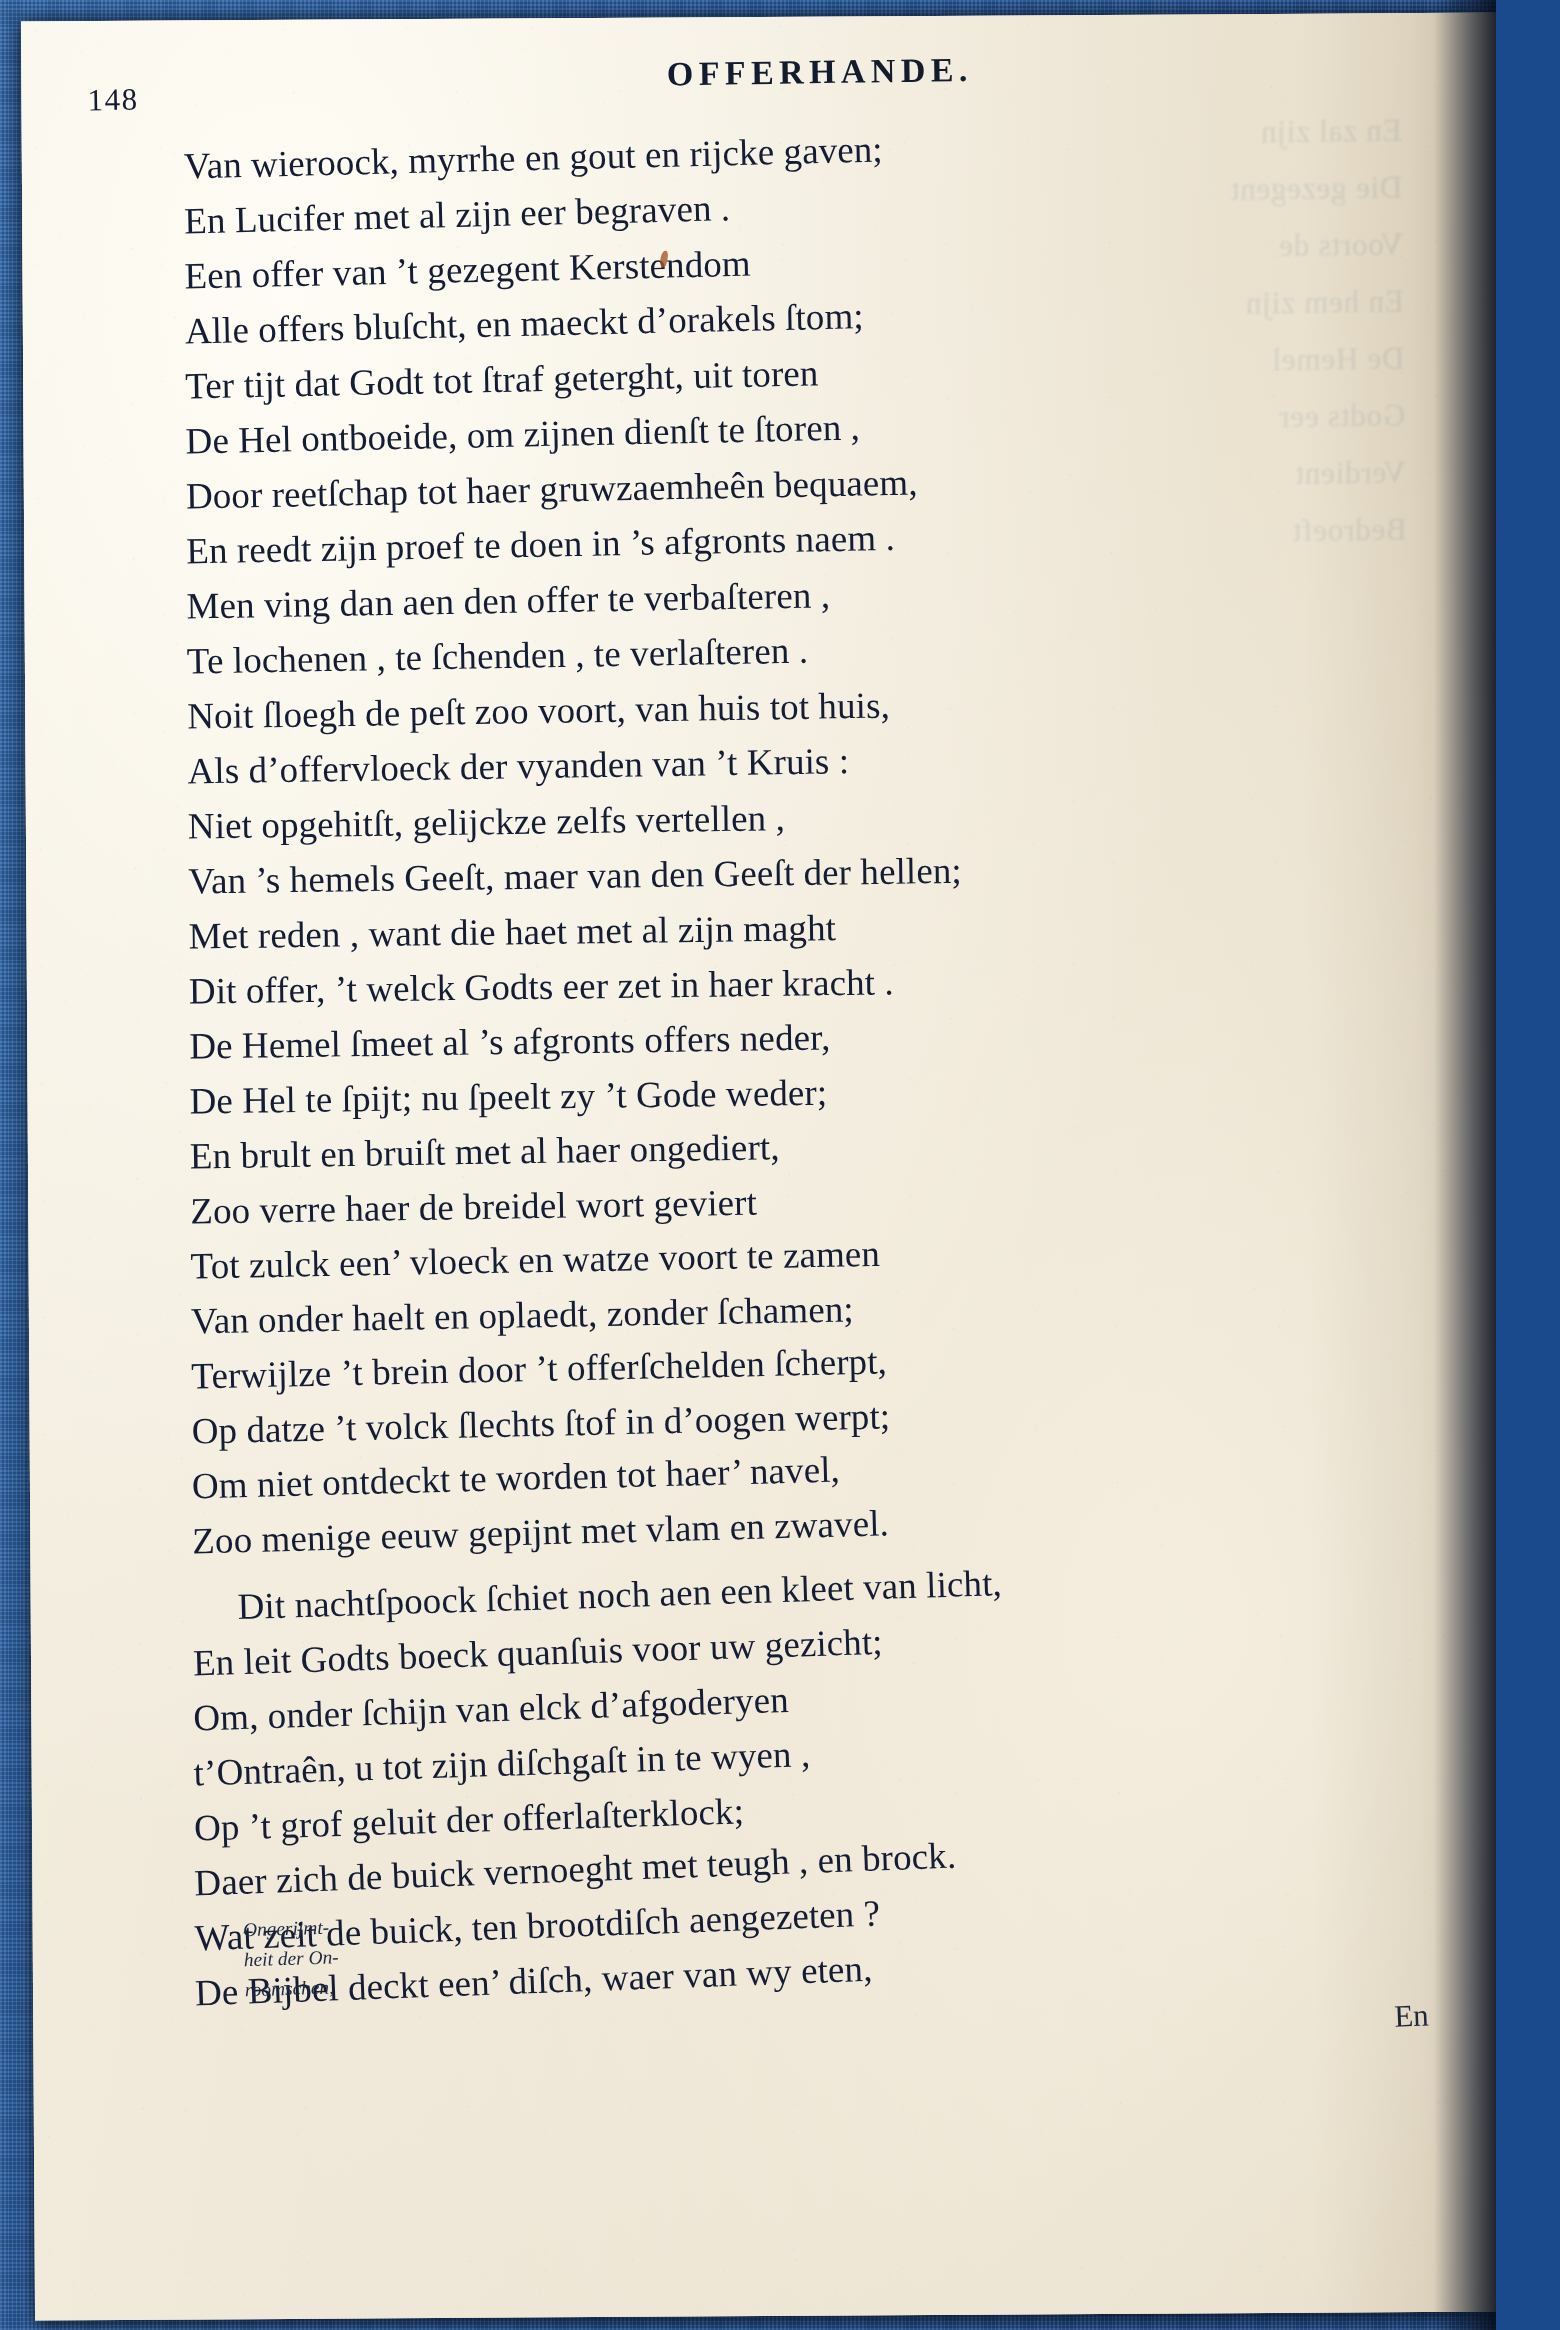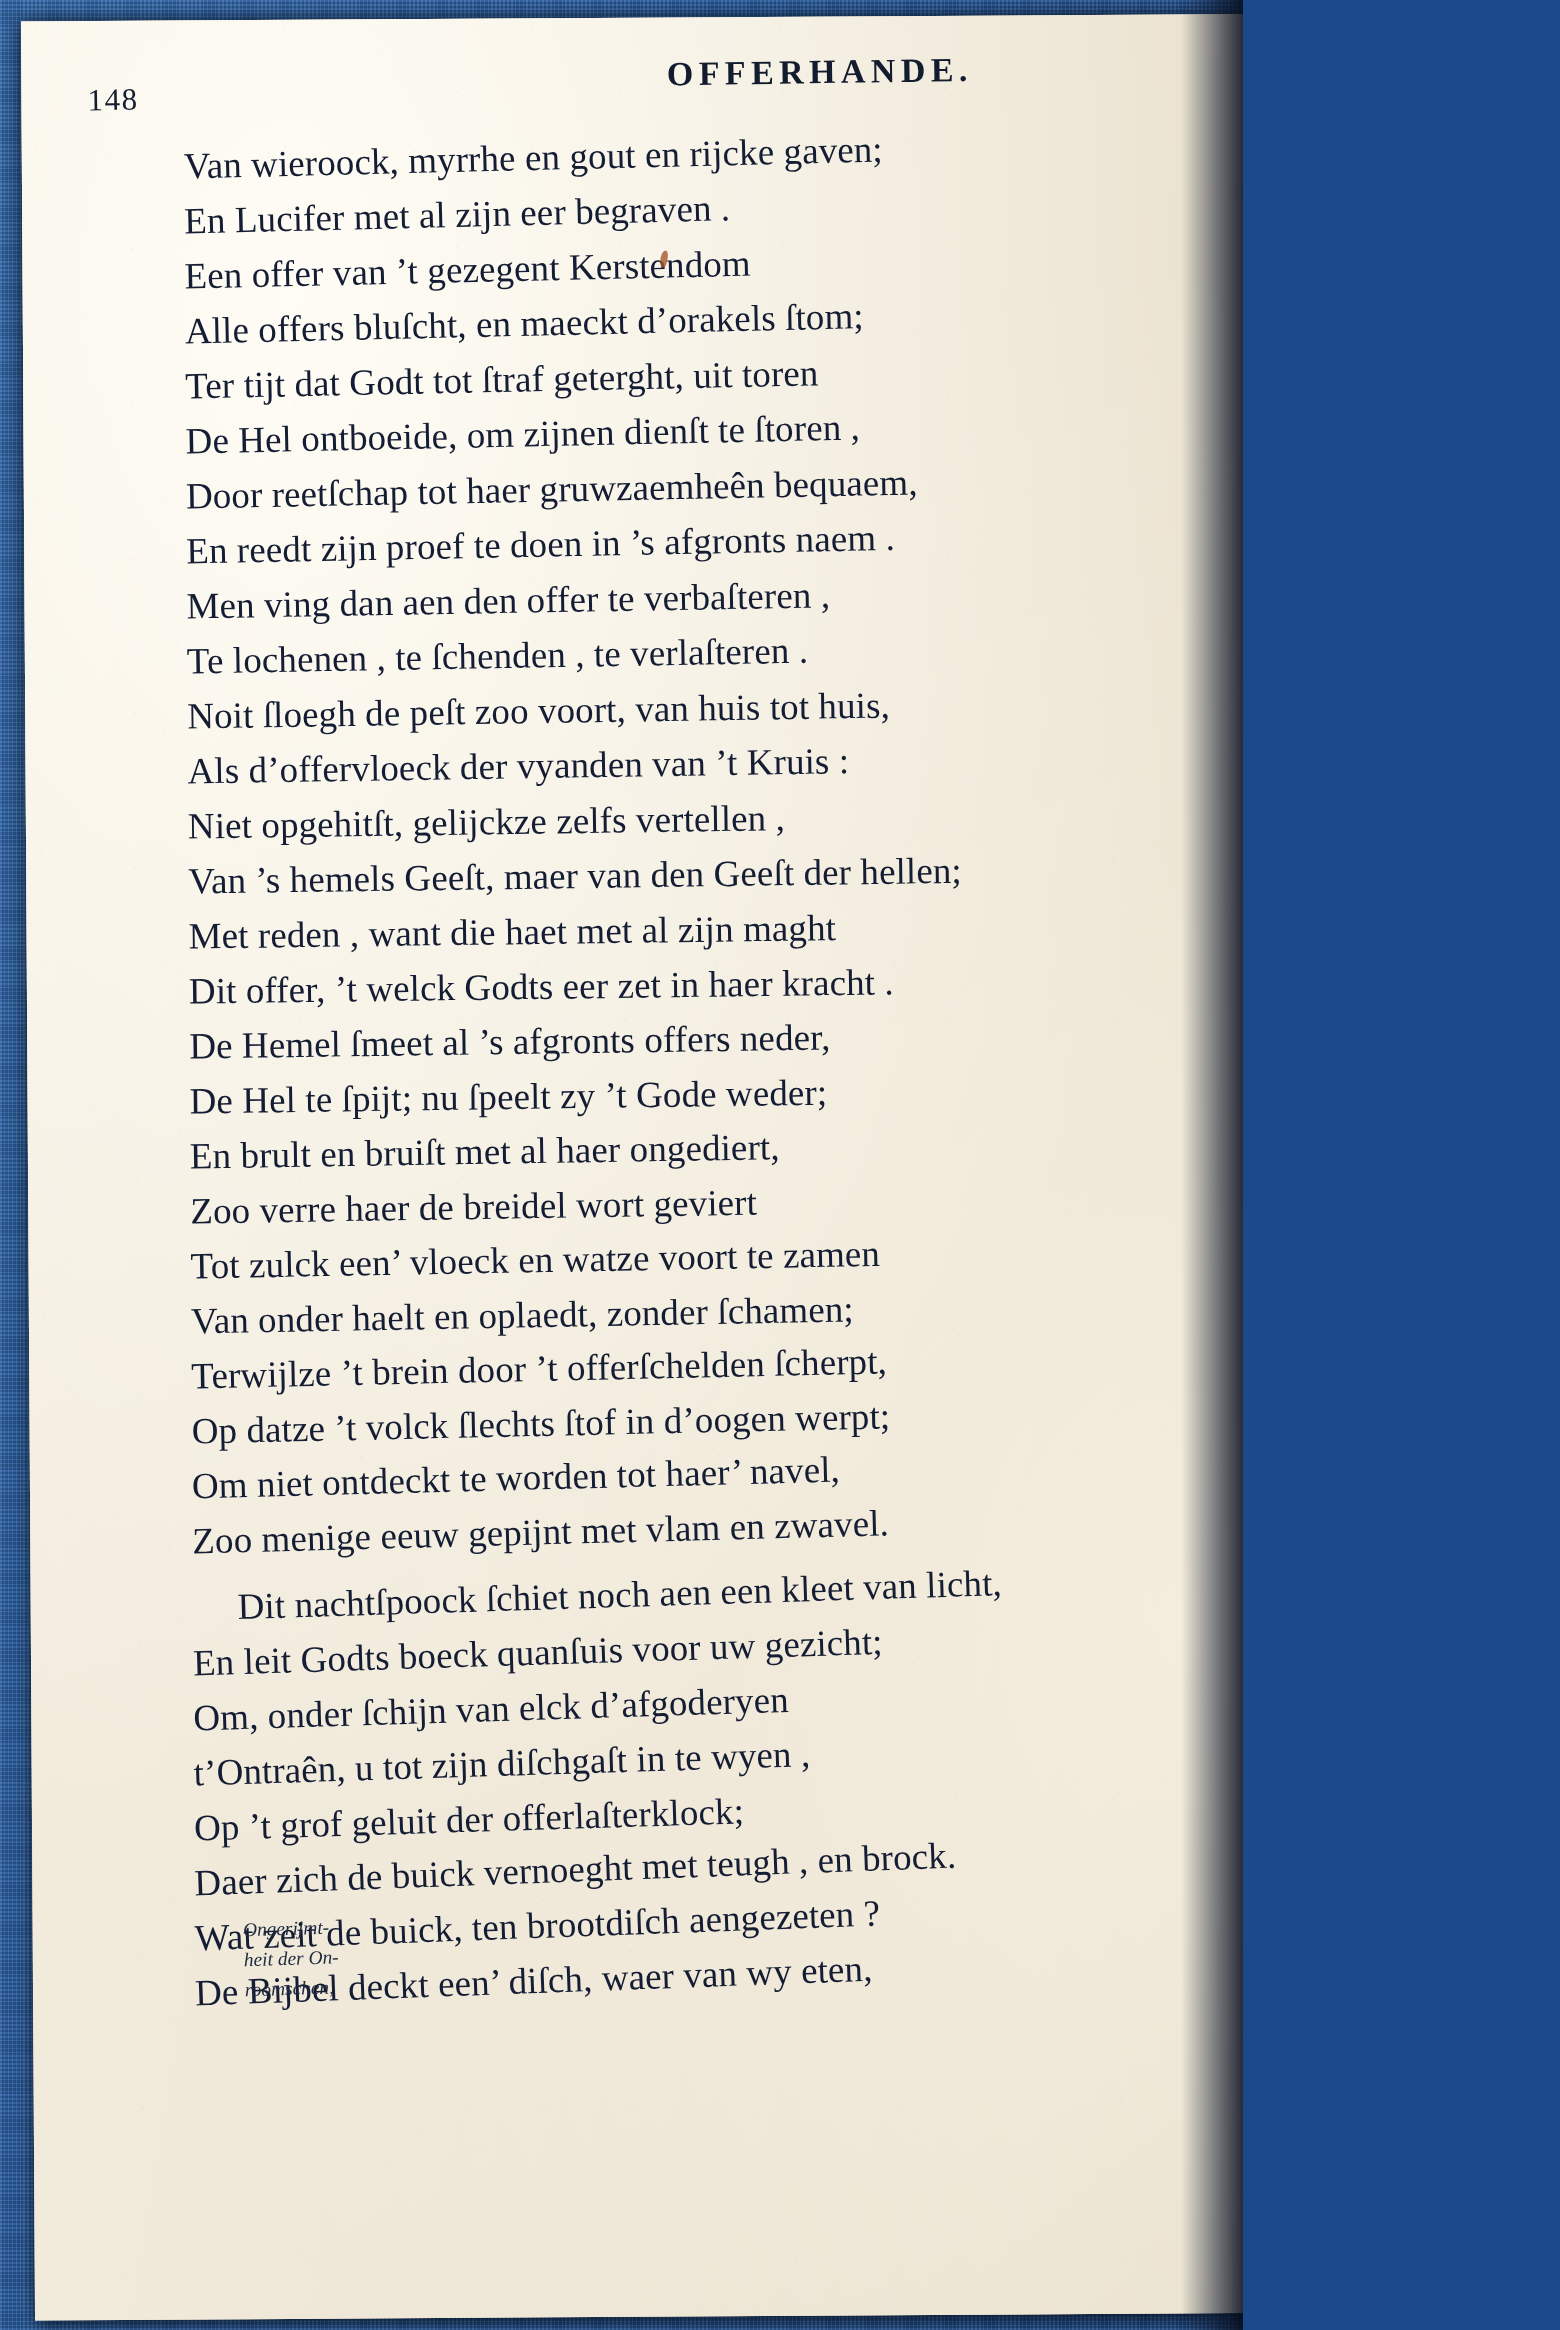--- a/index.html
+++ b/index.html
@@ -3,21 +3,21 @@
 <meta charset="utf-8">
 <style>
   html, body {
     margin: 0;
     padding: 0;
     background: #1b4a8c;
   }
 
   #page-root {
     position: relative;
-    width: 1243px;
+    width: 1496px;
     height: 2330px;
     overflow: hidden;
     font-family: "Liberation Serif", serif;
     
     background-color: #2a5ea3;
     background-image:
       repeating-linear-gradient(90deg, rgba(255,255,255,0.07) 0 1.6px, rgba(0,0,0,0.10) 1.6px 3.9px),
       repeating-linear-gradient(0deg,  rgba(255,255,255,0.06) 0 1.6px, rgba(0,0,0,0.12) 1.6px 3.9px),
       linear-gradient(105deg, #356cb0 0%, #2a5ea3 40%, #1f4b88 100%);
   }

